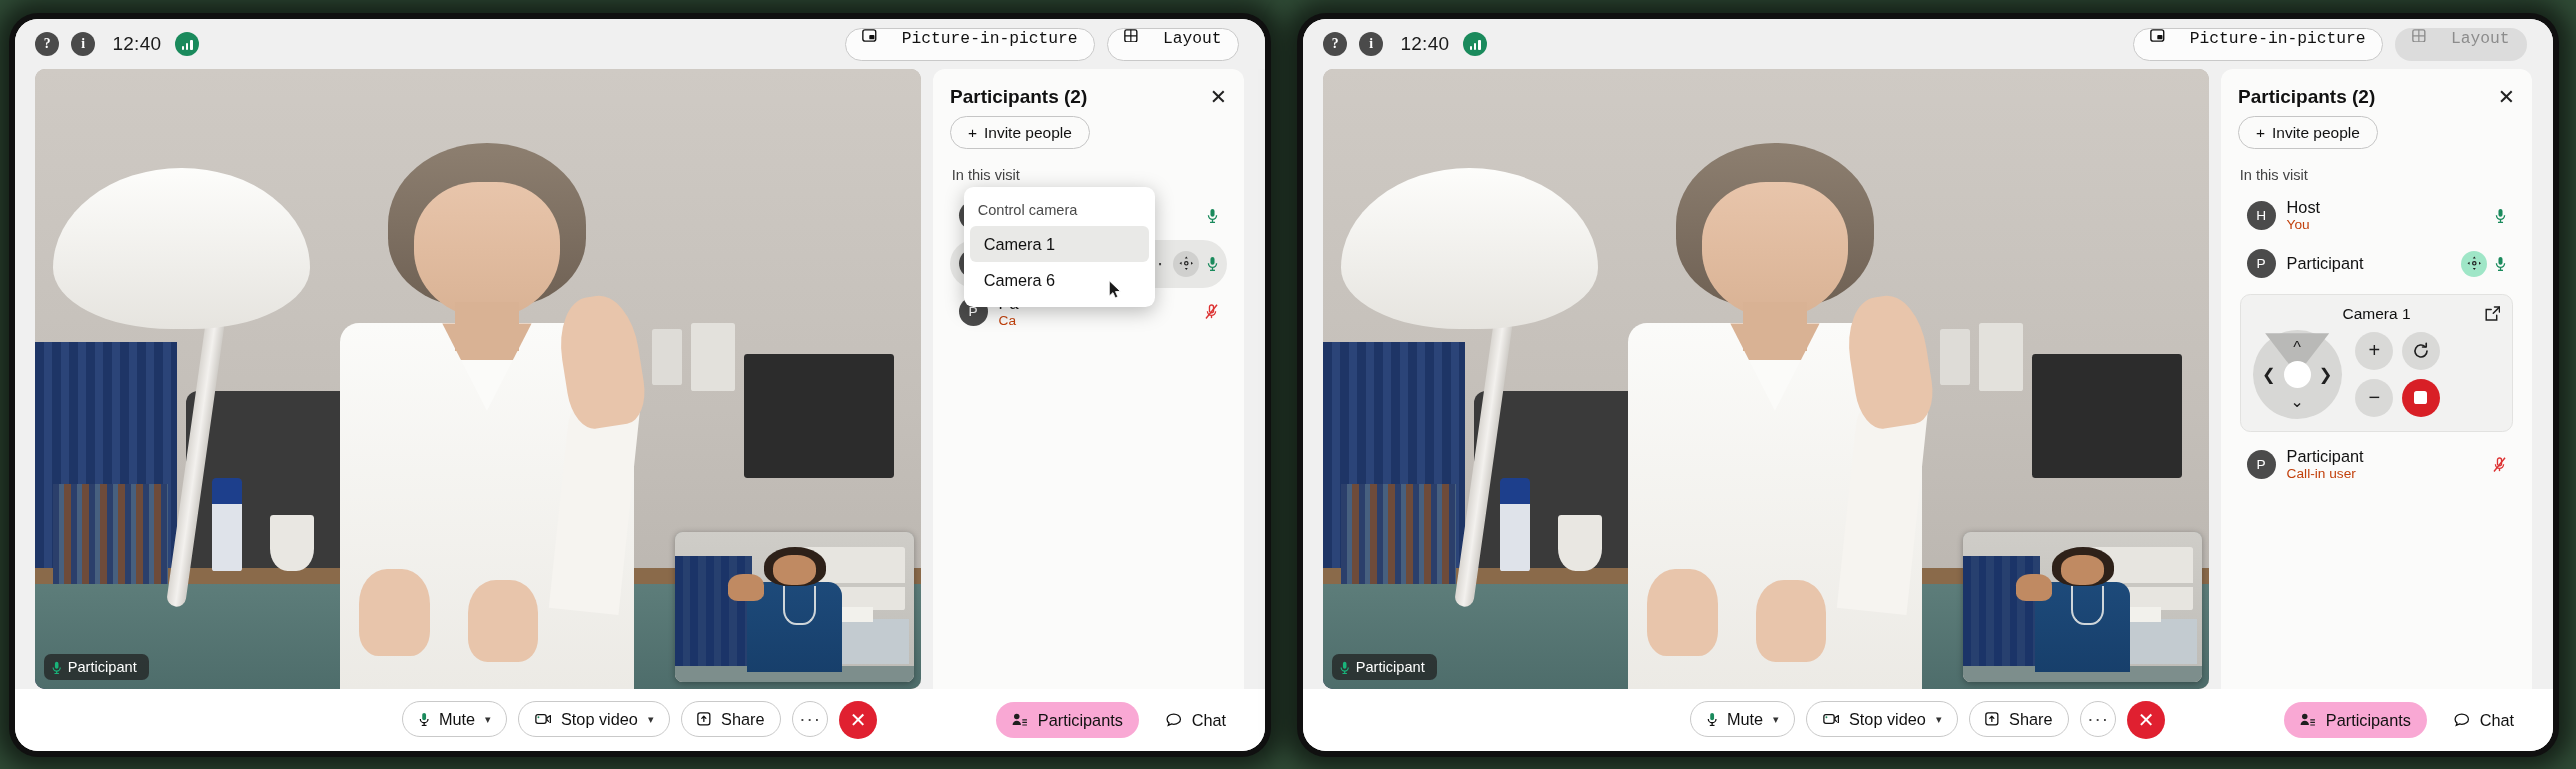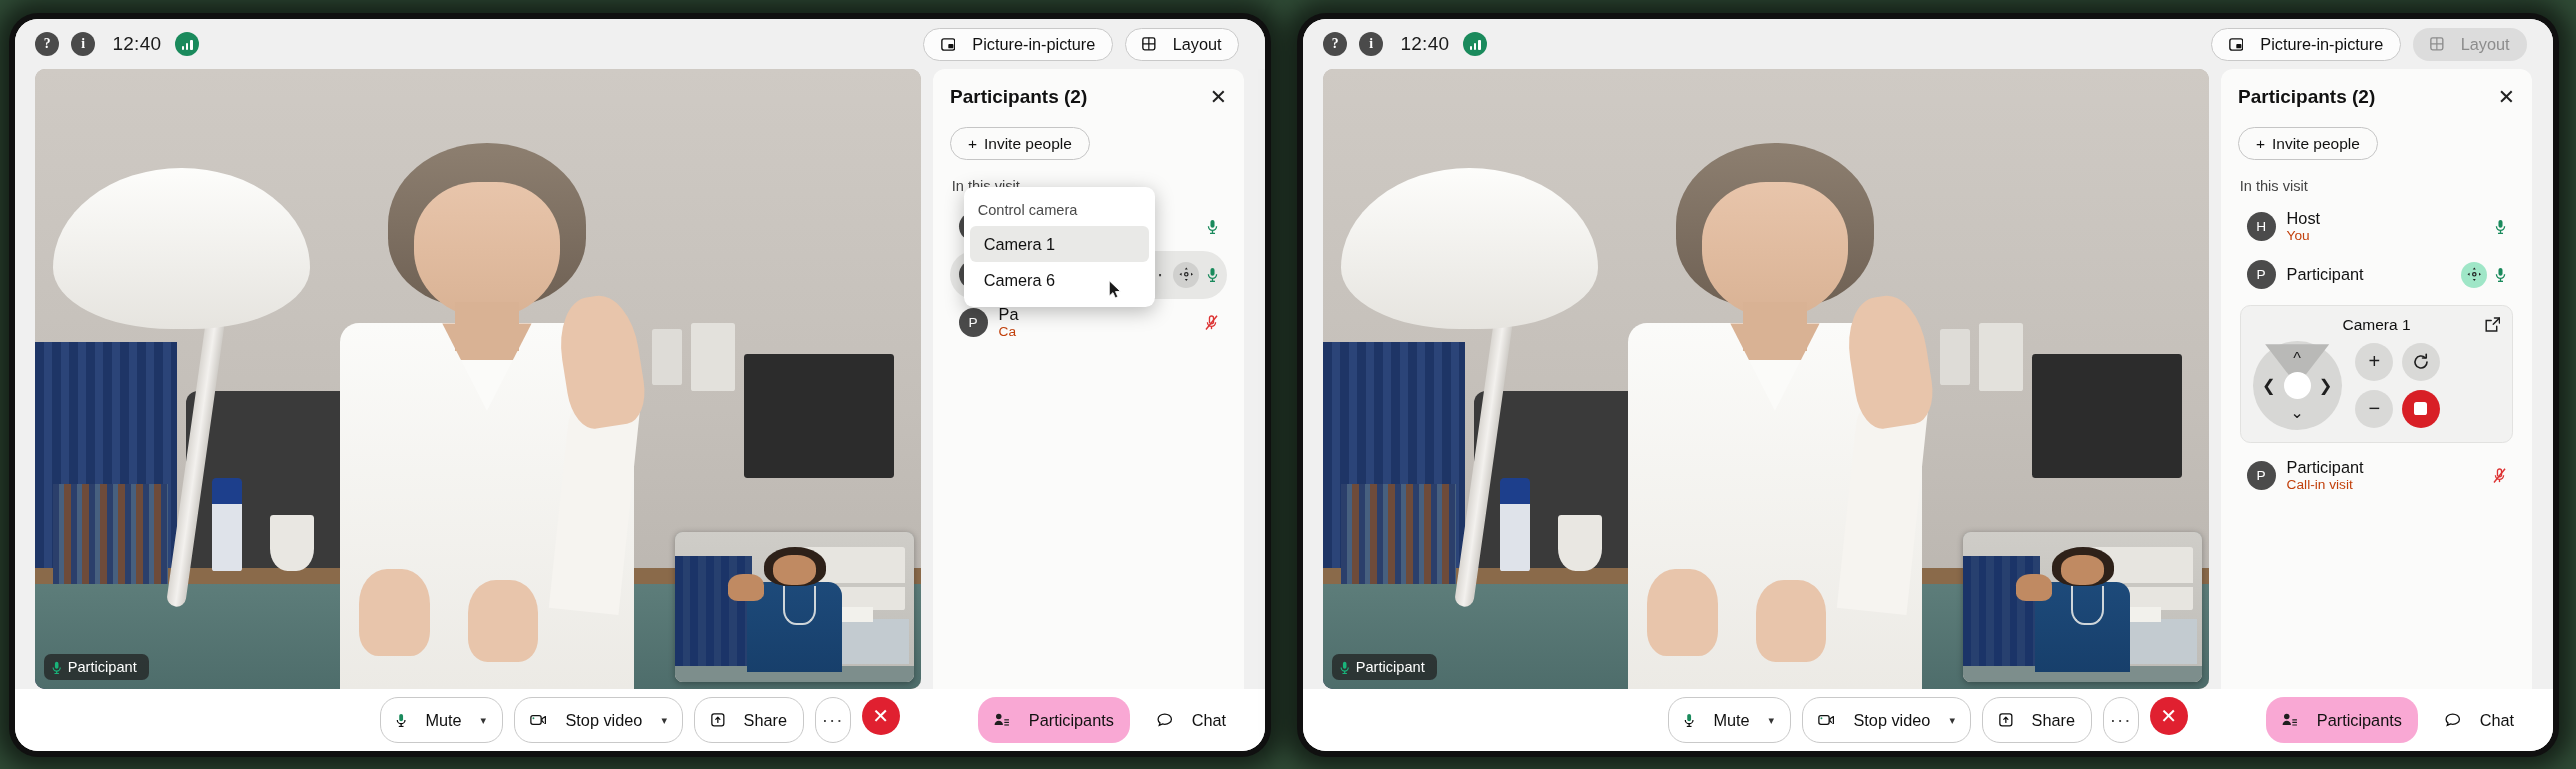--- a/index.html
+++ b/index.html
@@ -53,22 +53,22 @@
     width: 24px; height: 24px; border-radius: 50%;
     background: #1a8a5c; display: flex; align-items: flex-end;
     justify-content: center; gap: 1.7px; padding-bottom: 6px;
   }
   .signal i { display: block; width: 2.6px; background: #fff; border-radius: 0.9px; }
   .signal i:nth-child(1){height:4.3px} .signal i:nth-child(2){height:6.9px} .signal i:nth-child(3){height:10.3px}
 
   .topbar-right { margin-left: auto; display: flex; align-items: center; gap: 12px; padding-right: 5.2px; }
   .pill {
     height: 33px; border: 0.9px solid #c9c9c9; border-radius: 16.3px;
-    background: #fcfcfc; display: flex; align-items: center; gap: 17px;
-    padding: 0 16.3px; font-size: 16.3px; color: #111; white-space: nowrap;
+    background: #fcfcfc; display: flex; gap: 25px;
+    padding: 0 16.3px; font-size: 16.3px; color: #111; white-space: nowrap; font-family: Liberation Mono, monospace;
   }
   .pill.disabled { background: #dcdcdc; border-color: transparent; color: #8c8c8c; }
 
   
   .stagearea { flex: 1; display: flex; padding: 0 20.6px 0 20.6px; gap: 0; position: relative; min-height: 0; }
   .videowrap { flex: 1; position: relative; border-radius: 10.3px; overflow: hidden; margin-bottom: 0; }
   .video-main {
     position: absolute; inset: 0;
     background:
       radial-gradient(ellipse 60% 45% at 48% 34%, #d8d2cb 0%, #c9c3bc 40%, #b9b3ac 100%);
@@ -145,21 +145,21 @@
 
   
   .panel {
     width: 311px; flex: 0 0 311px;
     margin-left: 12px; margin-bottom: 0;
     background: #fbfbfa;
     border-radius: 12px 12px 0 0;
     padding: 17px 17px 0 17px;
     position: relative;
   }
-  .panel-head { display: flex; align-items: center; margin-bottom: 19px; }
+  .panel-head { display: flex; align-items: center; margin-bottom: 8px; }
   .panel-title { font-size: 19px; font-weight: bold; color: #111; }
   .close-x { margin-left: auto; font-size: 20.6px; color: #222; line-height: 1; cursor: pointer; }
   .invite {
     height: 33px; border: 0.9px solid #c5c5c5; border-radius: 16.3px;
     display: inline-flex; align-items: center; gap: 6.9px;
     padding: 0 17px; font-size: 15.5px; color: #111; background: #fbfbfa;
   }
   .section-label { font-size: 14.6px; color: #444; margin: 18px 0 8.6px 1.7px; }
 
   .prow {
@@ -229,22 +229,22 @@
   .cbtn.stop .sq { width: 13px; height: 13px; background: #fff; border-radius: 2.6px; }
 
   
   .bottombar {
     height: 62px; flex: 0 0 62px; background: #fff;
     display: flex; align-items: center; position: relative;
   }
   .bb-center { position: absolute; left: 0; right: 0; display: flex; justify-content: center; gap: 11px; }
   .bb-right { margin-left: auto; display: flex; align-items: center; gap: 10.3px; padding-right: 22px; z-index: 2; }
   .bb-pill {
-    height: 46px; border: 0.9px solid #c9c9c9; border-radius: 18px; background: #fff;
-    display: flex; align-items: center; gap: 19px; padding: 0 15.5px;
+    height: 36px; border: 0.9px solid #c9c9c9; border-radius: 18px; background: #fff;
+    display: flex; align-items: center; gap: 10px; padding: 0 15.5px;
     font-size: 16.3px; color: #111; white-space: nowrap;
   }
   .bb-pill.round { padding: 0; width: 36px; justify-content: center; }
   .bb-pill.shaded { background: #f9a8d4; border-color: transparent; }
   .bb-pill.noborder { border-color: transparent; background: #fff; }
   .end {
     width: 38px; height: 38px; border-radius: 50%; background: #e02030;
     color: #fff; display: flex; align-items: center; justify-content: center; font-size: 20px;
   }
   .chev { font-size: 11px; color: #333; }
@@ -675,21 +675,21 @@
                 <span class="sq"></span>
               </div>
             </div>
           </div>
         </div>
 
         <div class="prow">
           <div class="avatar">P</div>
           <div class="pinfo">
             <div class="pname">Participant</div>
-            <div class="psub">Call-in visit</div>
+            <div class="psub">Call-in user</div>
           </div>
           <div class="prow-actions">
             <span class="mic-off">
               <svg width="13" height="15.5" viewBox="0 0 13 16">
                     <rect x="4.4" y="1" width="4.2" height="8" rx="2.1" fill="none" stroke="#d33" stroke-width="1.4"></rect>
                     <path d="M2.3 7.6a4.2 4.2 0 0 0 8.4 0" fill="none" stroke="#d33" stroke-width="1.4"></path>
                     <line x1="6.5" y1="11.8" x2="6.5" y2="14.6" stroke="#d33" stroke-width="1.4"></line>
                     <line x1="0.8" y1="15" x2="12.2" y2="0.8" stroke="#d33" stroke-width="1.5"></line>
                   </svg>
             </span>

